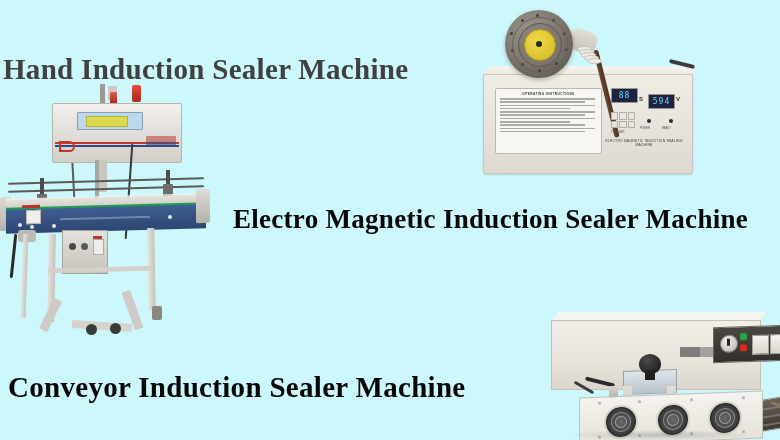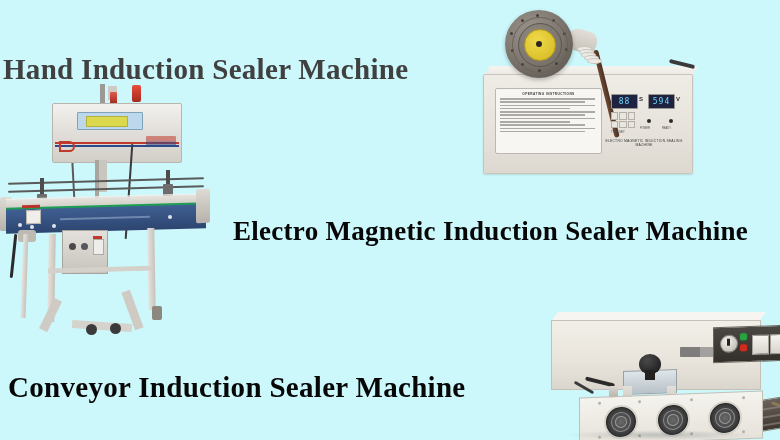--- a/index.html
+++ b/index.html
@@ -15,21 +15,21 @@
   .title{
     position:absolute;
     font-family:"Liberation Serif", serif;
     font-weight:bold;
     color:#070707;
     letter-spacing:0.3px;
     white-space:nowrap;
   }
   #title-hand{left:3px;top:53px;font-size:29px;line-height:32px;}
   #title-electro{left:218px;top:198px;width:545px;font-size:27px;line-height:43px;
-                 text-align:center;white-space:normal;margin-top:12px;}
+                 text-align:center;white-space:normal;}
   #title-conveyor{left:8px;top:371px;font-size:29px;line-height:32px;}
 
   
   #machine-conveyor{position:absolute;left:0px;top:84px;width:215px;height:250px;}
 
   .cv-head{position:absolute;left:52px;top:19px;width:128px;height:58px;
            background:linear-gradient(180deg,#f3f1ee 0%,#e3e0db 45%,#d2cec8 100%);
            border:1px solid #b9b5ae;border-radius:2px;}
   .cv-lcd{position:absolute;left:24px;top:8px;width:64px;height:16px;
           background:#bcd8ea;border:1px solid #7fa3bb;border-radius:1px;}
@@ -141,21 +141,21 @@
                   margin-bottom:2px;}
   .em-label-line{height:1.6px;background:#8c8c8c;margin:1.7px 0;opacity:.72;}
   .em-label-line.s{width:72%;}
   .em-label-line.m{width:88%;}
   .em-label-line.l{width:98%;}
 
   .em-disp{position:absolute;height:13px;background:#1d2340;border:1px solid #9a968f;
            border-radius:1px;display:flex;align-items:center;justify-content:center;
            color:#6fd7ff;font-family:"DejaVu Sans Mono",monospace;font-size:8px;
            letter-spacing:1px;}
-  .em-disp-1{left:128px;top:92px;width:25px;}
+  .em-disp-1{left:128px;top:86px;width:25px;}
   .em-disp-2{left:165px;top:92px;width:25px;}
   .em-unit{position:absolute;font-size:6px;font-family:"Liberation Sans",sans-serif;
            color:#2e2e2e;font-weight:bold;}
   .em-unit-1{left:156px;top:94px;}
   .em-unit-2{left:193px;top:94px;}
   .em-keys{position:absolute;left:128px;top:110px;width:24px;height:16px;
            display:grid;grid-template-columns:repeat(3,1fr);grid-template-rows:repeat(2,1fr);gap:1px;}
   .em-key{background:#e9e6e0;border:1px solid #b4b0a8;}
   .em-keys-cap{position:absolute;left:128px;top:128px;font-size:3px;color:#4a4a4a;
                font-family:"Liberation Sans",sans-serif;}

